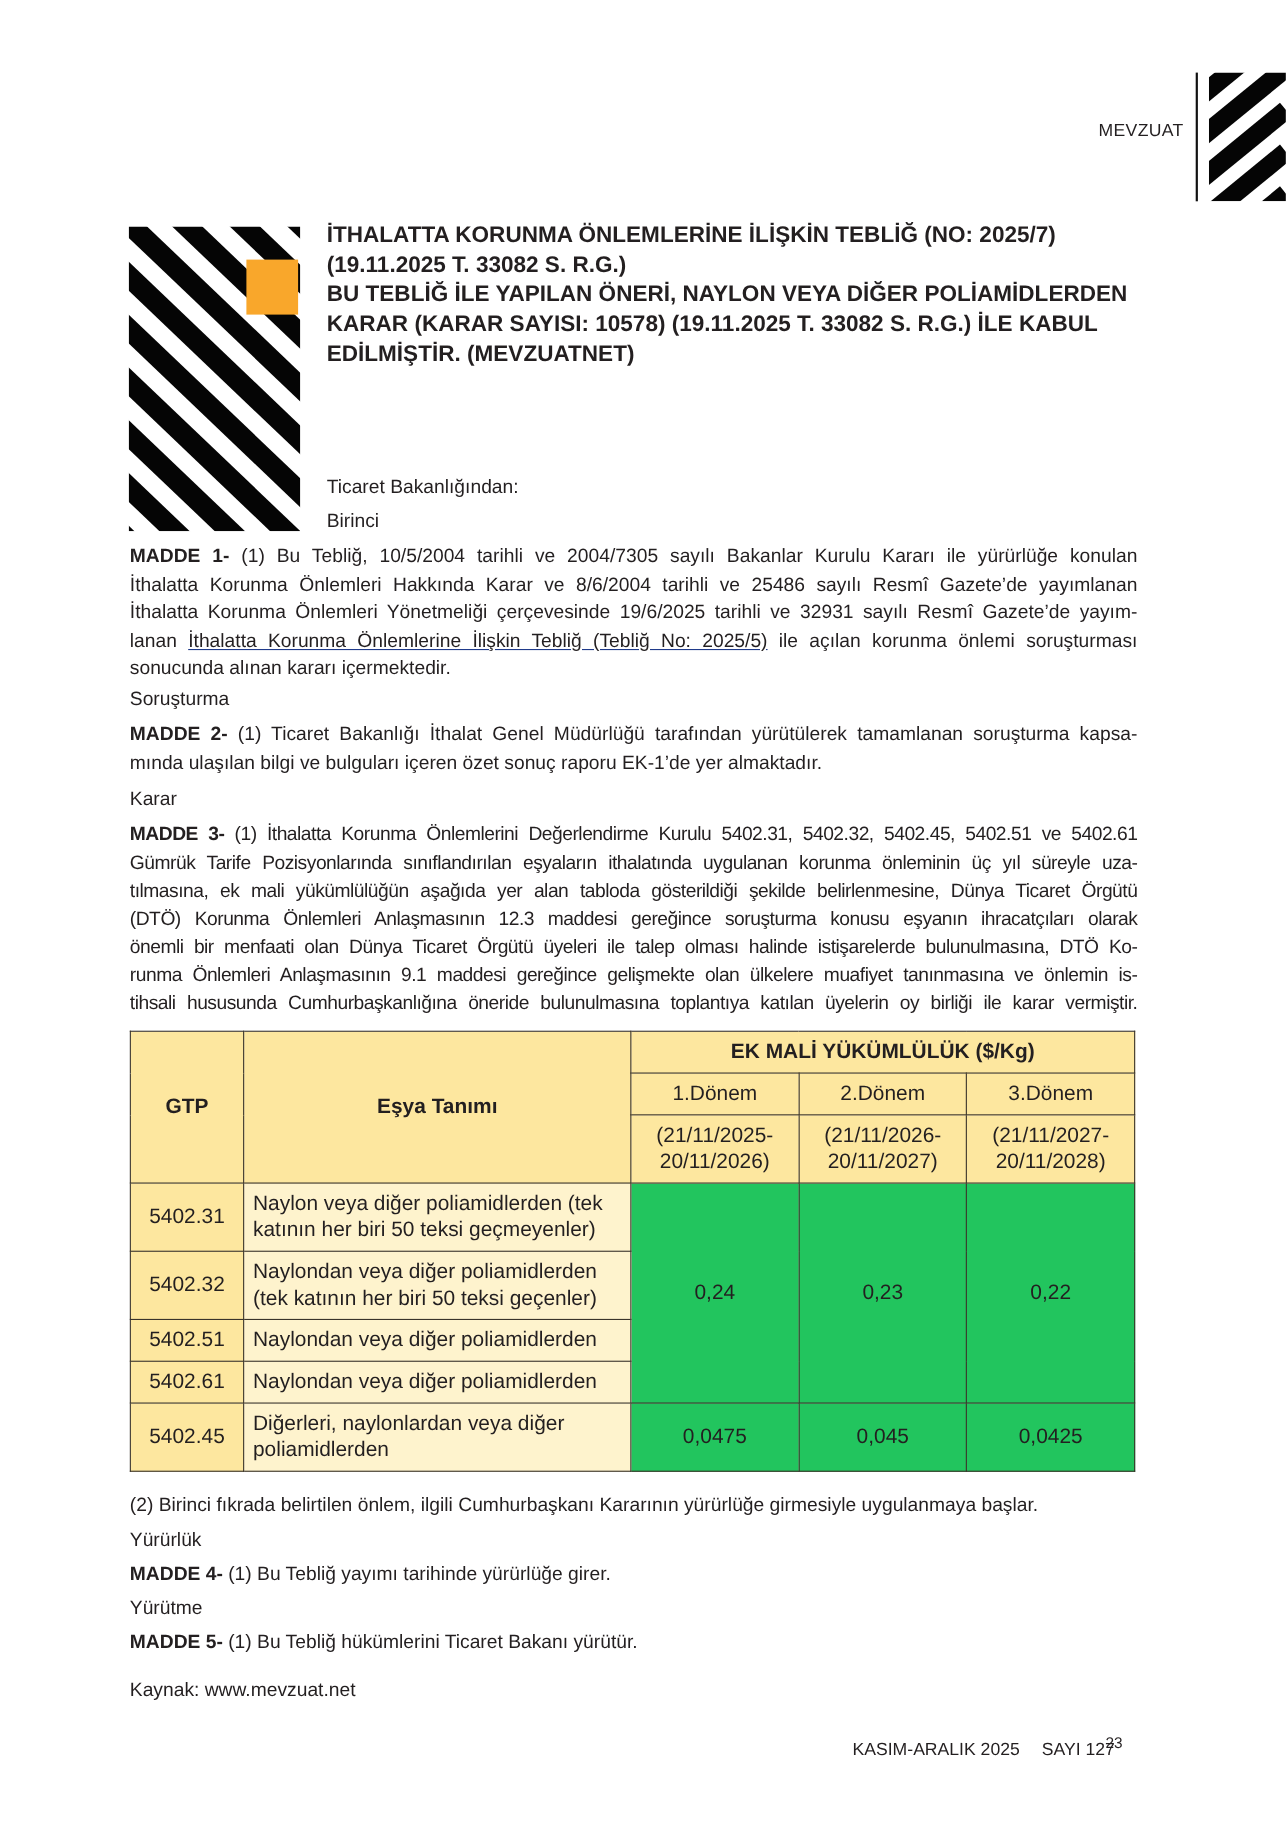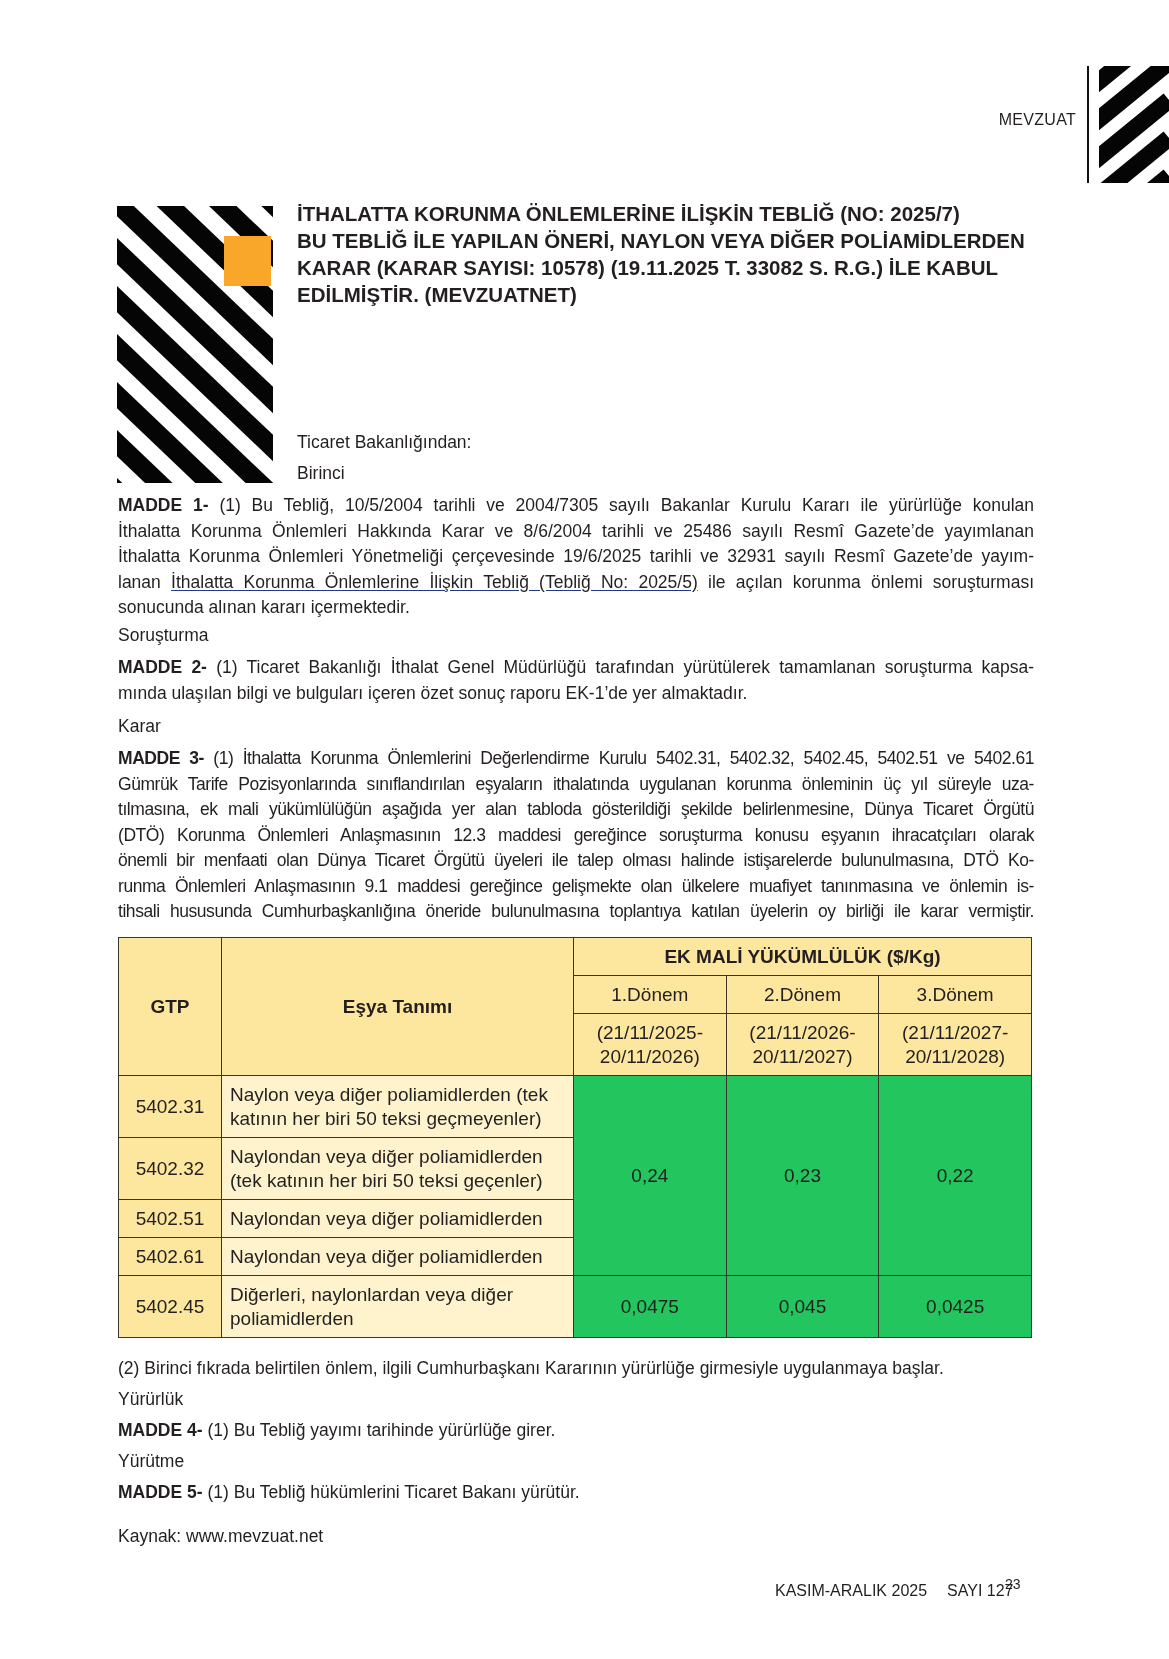--- a/index.html
+++ b/index.html
@@ -86,20 +86,21 @@
     <line x1="-20" y1="122" x2="200" y2="332"></line>
     <line x1="-20" y1="170" x2="200" y2="380"></line>
     <line x1="-20" y1="218" x2="200" y2="428"></line>
     <line x1="-20" y1="266" x2="200" y2="476"></line>
   </g>
   <rect x="107" y="30" width="47" height="50" fill="#f9a72b"></rect>
 </svg>
 
 <div class="title-block">
   <div>İTHALATTA KORUNMA ÖNLEMLERİNE İLİŞKİN TEBLİĞ (NO: 2025/7)</div>
+  <div>(19.11.2025 T. 33082 S. R.G.)</div>
   <div>BU TEBLİĞ İLE YAPILAN ÖNERİ, NAYLON VEYA DİĞER POLİAMİDLERDEN</div>
   <div>KARAR (KARAR SAYISI: 10578) (19.11.2025 T. 33082 S. R.G.) İLE KABUL</div>
   <div>EDİLMİŞTİR. (MEVZUATNET)</div>
 </div>
 
 <div class="plain" style="left:297px; top:432px;text-align:right;">Ticaret Bakanlığından:</div>
 <div class="plain" style="left:297px; top:463px;">Birinci</div>
 
 <div class="para" style="top:493px;">
   <span class="jline"><span class="lead">MADDE 1-</span><span> (1) Bu Tebliğ, 10/5/2004 tarihli ve 2004/7305 sayılı Bakanlar Kurulu Kararı ile yürürlüğe konulan</span></span>

